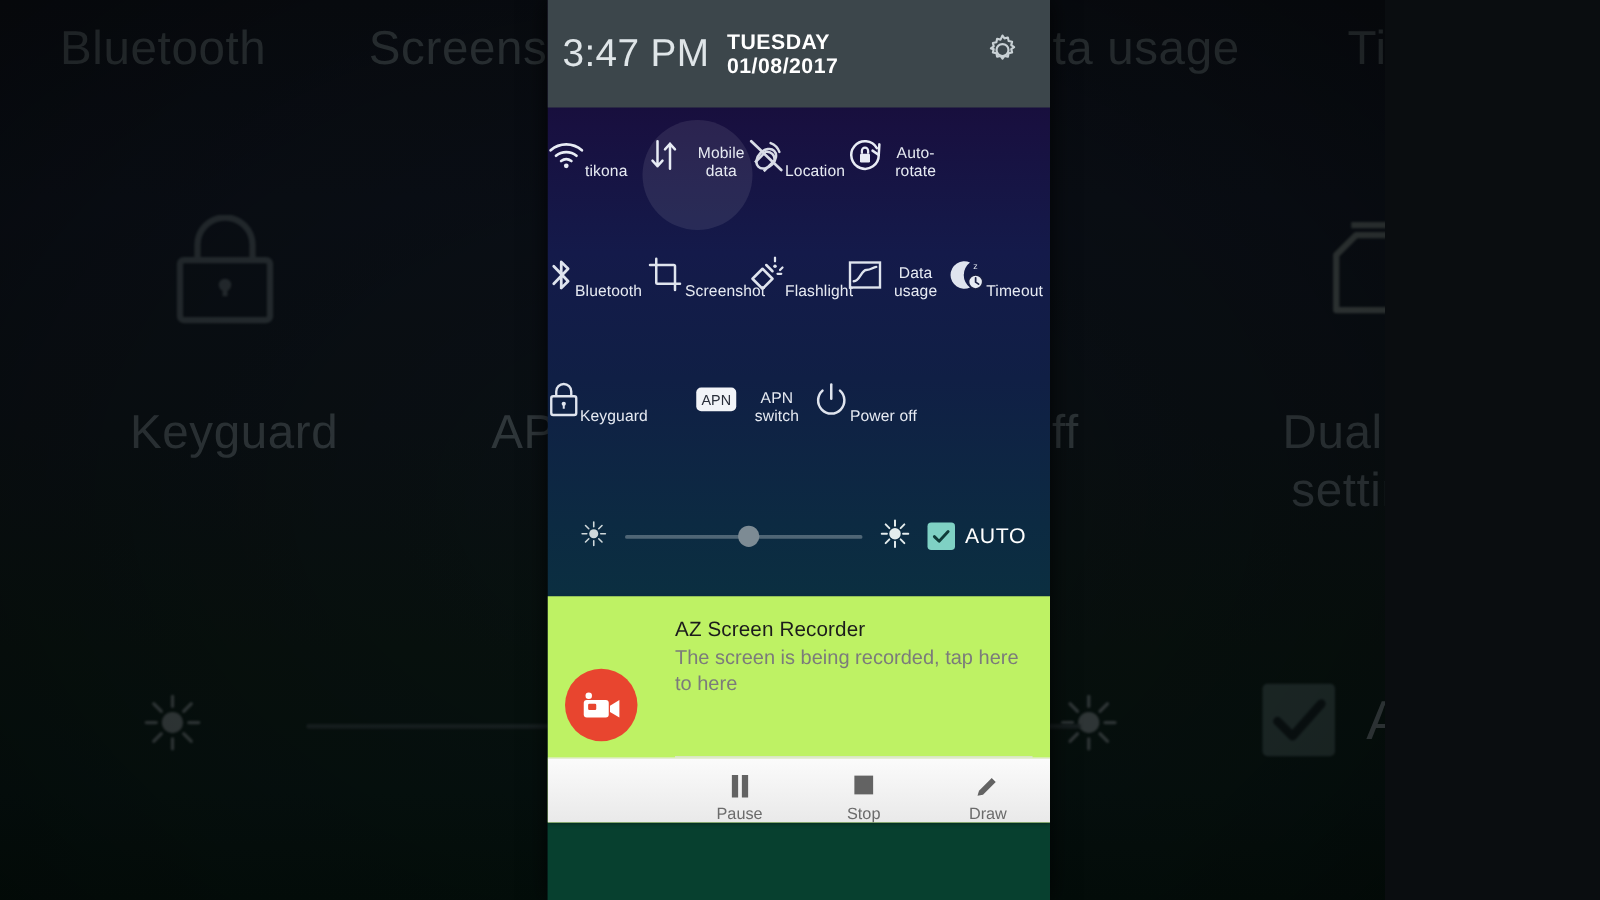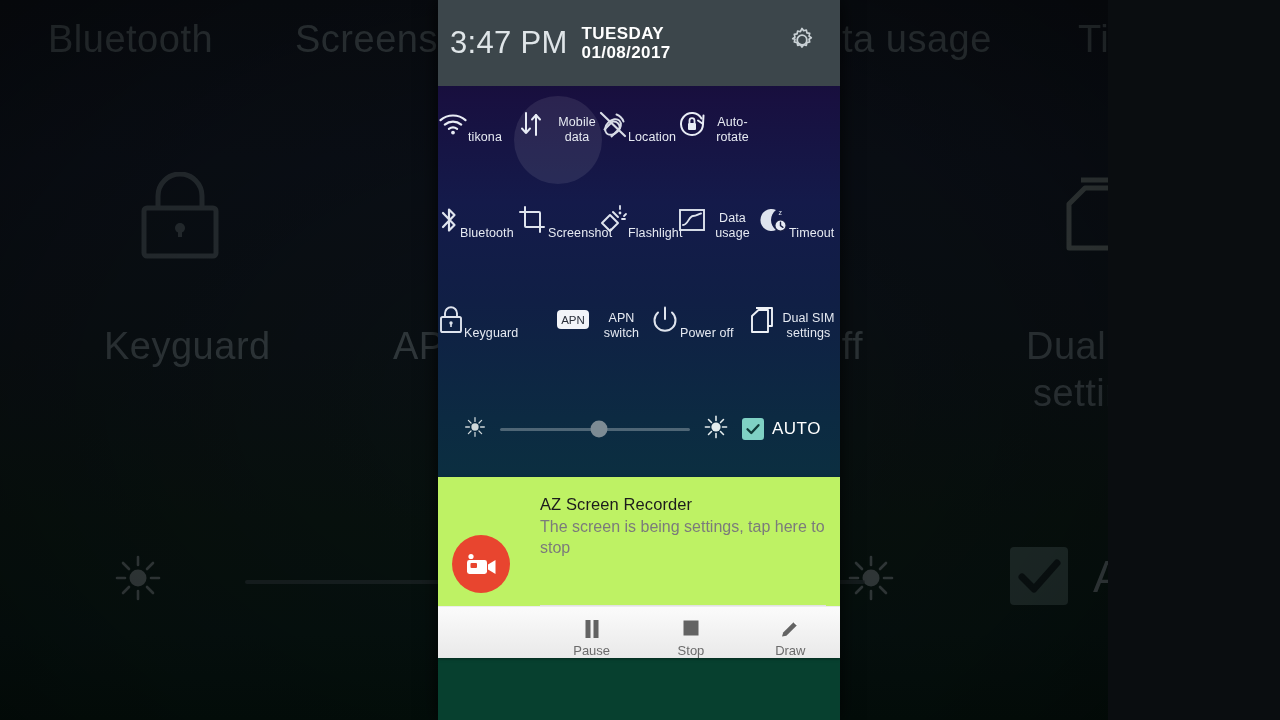--- a/index.html
+++ b/index.html
@@ -396,29 +396,20 @@
       <div class="tile" style="width:97px;">
         <div class="ic">
           <svg width="30" height="30" viewBox="0 0 30 30" fill="none">
             <path d="M8 7.5 A10.5 10.5 0 1 0 22 7.5" stroke="#dfe4ee" stroke-width="2" fill="none" stroke-linecap="round"></path>
             <line x1="15" y1="2.5" x2="15" y2="14" stroke="#dfe4ee" stroke-width="2" stroke-linecap="round"></line>
           </svg>
         </div>
         <div class="lbl">Power off</div>
       </div>
 
-      <div class="tile" style="width:93px;">
-        <div class="ic">
-          <svg width="30" height="30" viewBox="0 0 30 30" fill="none">
-            <path d="M9 3 H25 V21 H21" stroke="#eef1f6" stroke-width="1.9" fill="none" stroke-linejoin="round"></path>
-            <path d="M5 11 L11.5 5 H21 V27 H5 Z" stroke="#eef1f6" stroke-width="1.9" fill="none" stroke-linejoin="round"></path>
-          </svg>
-        </div>
-        <div class="lbl" style="max-width:70px;">Dual SIM settings</div>
-      </div>
     </div>
 
     <div class="brightrow">
       <div style="width:26px;"></div>
       <div>
         <svg width="22" height="22" viewBox="0 0 26 26">
           <circle cx="13" cy="13" r="4.3" fill="#cfd8da"></circle>
           <g stroke="#cfd8da" stroke-width="1.5" stroke-linecap="round">
             <line x1="13" y1="2" x2="13" y2="6.4"></line>
               <line x1="13" y1="19.6" x2="13" y2="24"></line>
@@ -467,21 +458,21 @@
         <div class="rec-icon">
           <svg width="34" height="26" viewBox="0 0 34 26">
             <circle cx="7" cy="5.5" r="2.6" fill="#ffffff"></circle>
             <rect x="3" y="9" width="20" height="14" rx="2.4" fill="#ffffff"></rect>
             <path d="M24 13.5 L31.5 9 V23 L24 18.5 Z" fill="#ffffff"></path>
             <rect x="6.5" y="12" width="6.5" height="5" rx="1" fill="#e8452f"></rect>
           </svg>
         </div>
         <div class="notif-text">
           <div class="notif-title">AZ Screen Recorder</div>
-          <div class="notif-sub">The screen is being settings, tap here to stop</div>
+          <div class="notif-sub">The screen is being recorded, tap here to here</div>
         </div>
       </div>
       <div class="notif-divider"></div>
 
       <div class="notif-actions">
         <div class="act-spacer"></div>
         <div class="act">
           <div class="aic">
             <svg width="18" height="20" viewBox="0 0 18 20">
               <rect x="2.5" y="1" width="5" height="18" fill="#636363"></rect>

